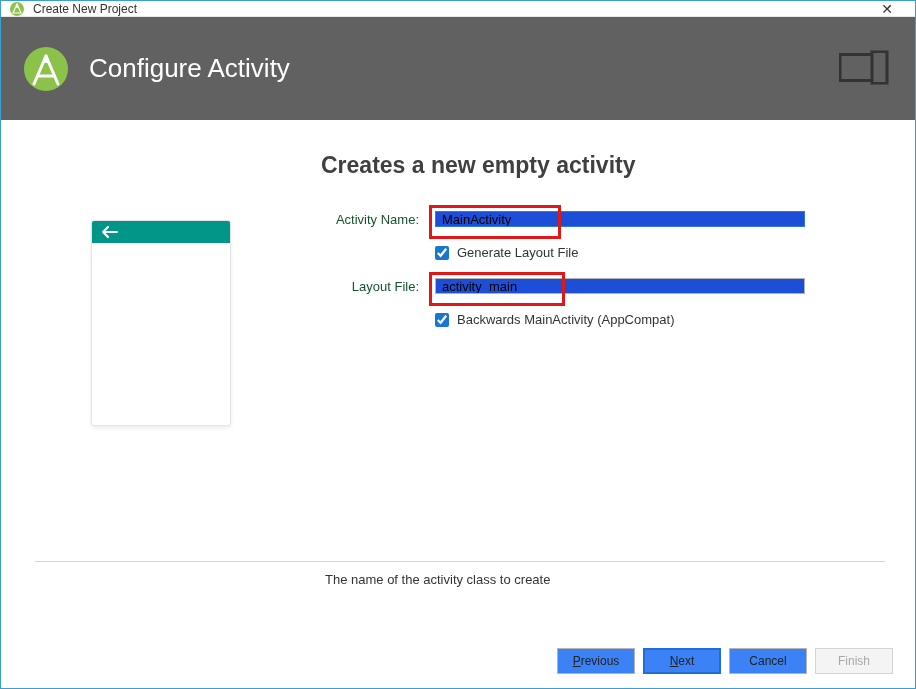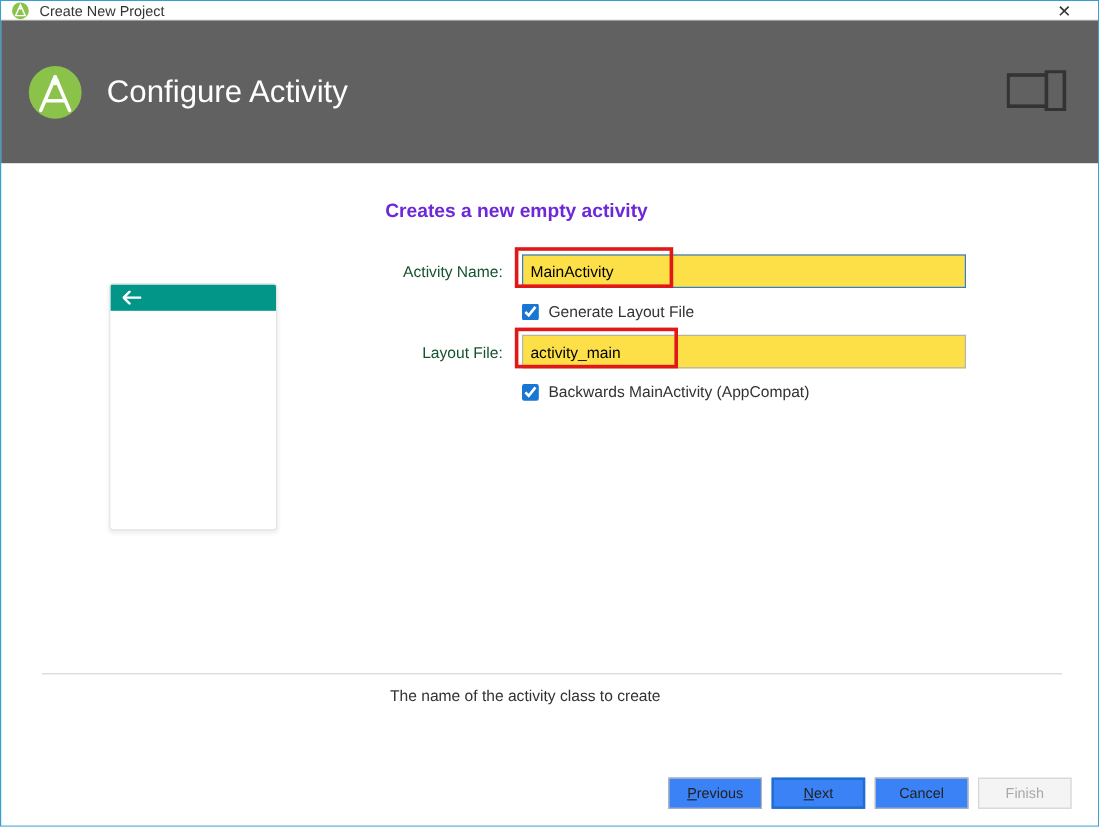--- a/index.html
+++ b/index.html
@@ -2,35 +2,35 @@
 <html><head>
 <meta charset="utf-8">
 <style>
   * { box-sizing: border-box; margin: 0; padding: 0; }
   html, body { width: 916px; height: 689px; font-family: "Segoe UI", Arial, sans-serif; font-size: 13px; overflow: hidden; }
   .window { width: 916px; height: 689px; border: 1px solid #3a9ecf; background: #fff; position: relative; }
   .titlebar { height: 16px; display: flex; align-items: center; padding: 0 8px; background: #fff; border-bottom: 1px solid #e8e8e8; }
   .titlebar .app-icon { width: 16px; height: 16px; margin-right: 8px; }
   .titlebar .title { flex: 1; font-size: 12px; color: #333; }
   .titlebar .close { width: 40px; text-align: center; color: #333; font-size: 14px; cursor: pointer; }
-  .header { height: 119px; background: #616161; display: flex; align-items: center; padding: 0 22px; position: relative; text-align: center; }
+  .header { height: 103px; background: #616161; display: flex; align-items: center; padding: 0 22px; position: relative; text-align: center; }
   .header .logo { width: 46px; height: 46px; margin-right: 20px; }
   .header h1 { color: #fff; font-size: 26px; font-weight: 400; }
   .header .device-icon { position: absolute; right: 26px; top: 50%; transform: translateY(-50%); }
   .body { padding: 32px 30px 0 30px; display: flex; height: 485px; }
   .left-col { width: 280px; padding-top: 68px; padding-left: 60px; }
   .phone-preview { width: 140px; height: 206px; border: 1px solid #e4e4e4; border-radius: 3px; background: #fff; box-shadow: 0 2px 4px rgba(0,0,0,0.08); overflow: hidden; }
   .phone-bar { height: 22px; background: #019688; display: flex; align-items: center; padding-left: 10px; }
   .phone-bar svg { display: block; }
   .right-col { flex: 1; padding-left: 10px; }
-  .section-title { font-size: 16px; font-weight: 700; color: #6d28d9; margin-bottom: 26px; }
+  .section-title { font-size: 23px; font-weight: 700; color: #404040; margin-bottom: 26px; }
   .form-row { display: flex; align-items: center; margin-bottom: 12px; min-height: 28px; }
   .form-label { width: 114px; text-align: right; padding-right: 16px; color: #14532d; font-size: 13px; }
   .form-field { flex: 1; position: relative; }
-  .text-input { width: 370px; height: 28px; border: 1px solid #b3b3b3; padding: 2px 6px; font-family: inherit; font-size: 13px; outline: none; background: #fde047; }
+  .text-input { width: 370px; height: 16px; border: 1px solid #b3b3b3; padding: 2px 6px; font-family: inherit; font-size: 13px; outline: none; background: #1d4ed8; }
   .text-input.focus { border-color: #2f7bd6; }
   .highlight-box { position: absolute; border: 3px solid #e11818; pointer-events: none; }
   .hl-activity { left: -6px; top: -6px; width: 132px; height: 34px; }
   .hl-layout { left: -6px; top: -6px; width: 136px; height: 34px; }
   .check-row { display: flex; align-items: center; margin-bottom: 12px; padding-left: 114px; }
   .check-row input[type=checkbox] { width: 14px; height: 14px; accent-color: #1976d2; margin-right: 8px; }
   .check-row label { color: #333; font-size: 13px; }
   .hint-area { position: absolute; left: 34px; right: 30px; top: 560px; }
   .hint-separator { border: none; border-top: 1px solid #d6d6d6; margin-bottom: 10px; }
   .hint-text { color: #333; font-size: 13px; padding-left: 290px; }

